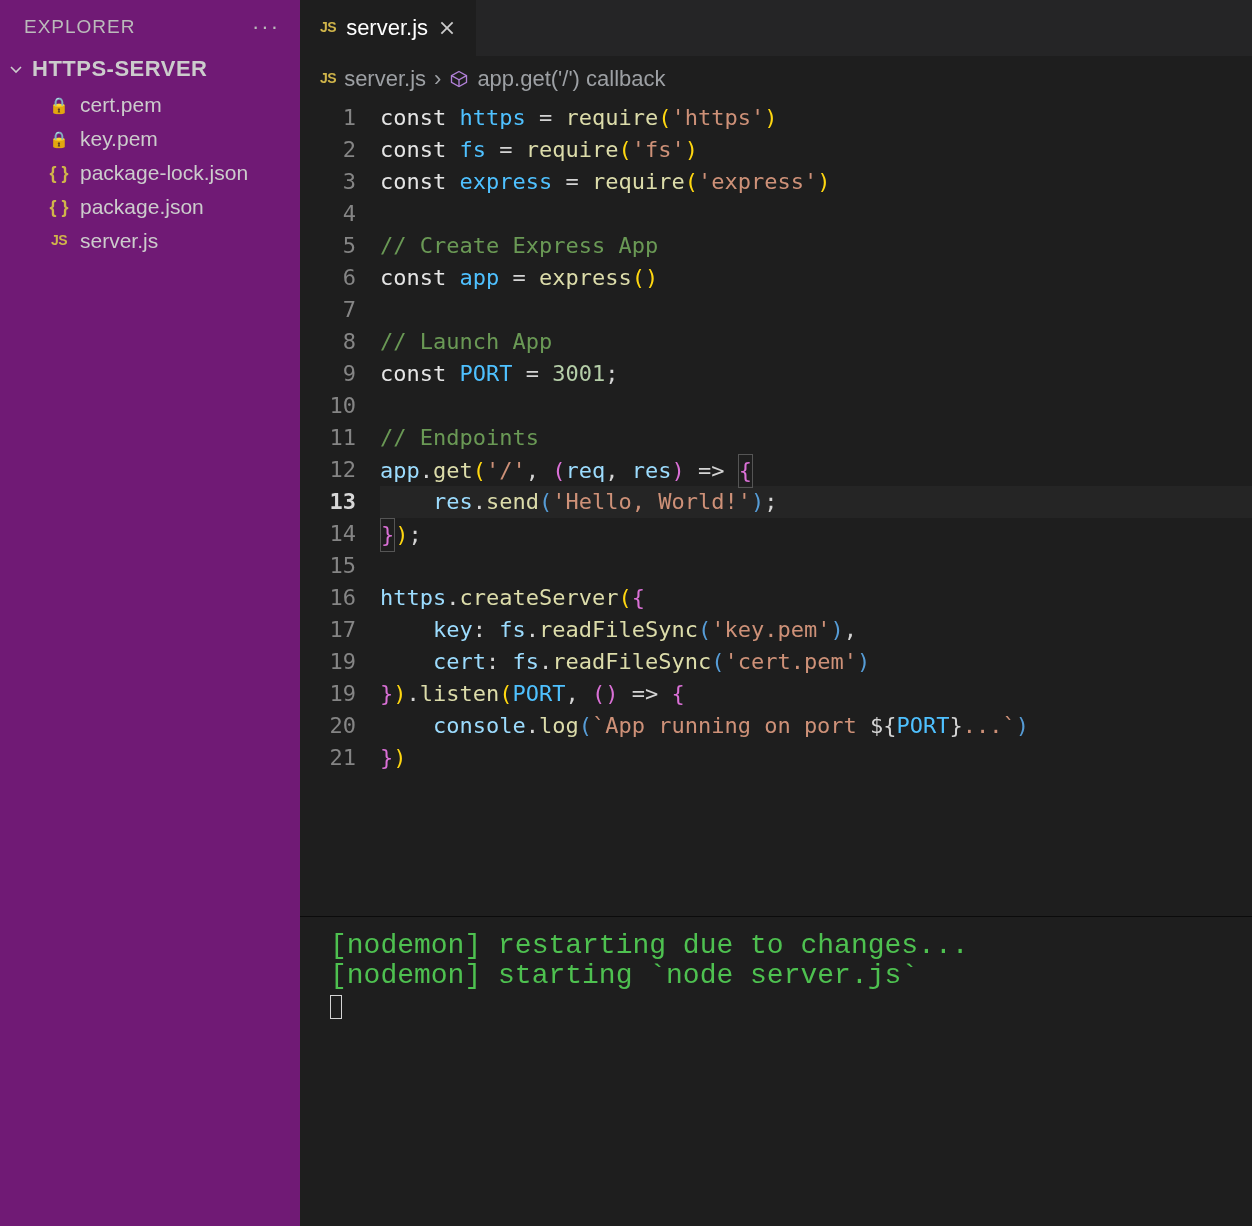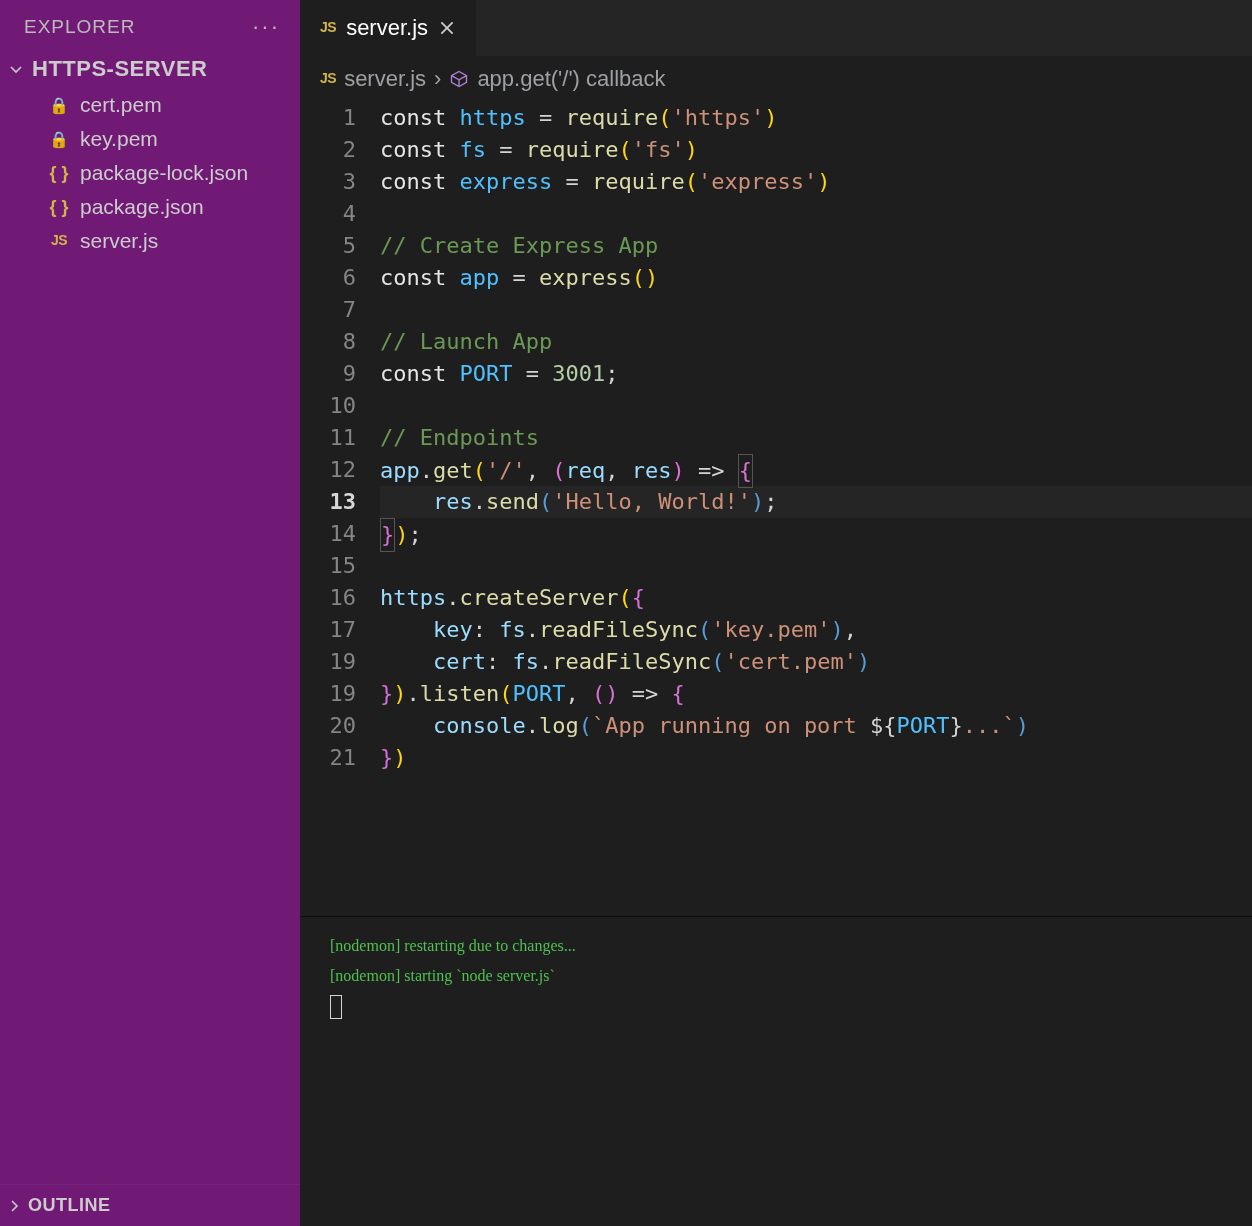--- a/index.html
+++ b/index.html
@@ -173,22 +173,22 @@
     gap: 34px;
     padding: 18px 30px 8px;
     font-size: 20px;
     letter-spacing: 1px;
     color: #9a9a9a;
   }
   .ptab { cursor: pointer; padding-bottom: 6px; }
   .ptab.active { color: #ffffff; border-bottom: 1px solid #ffffff; }
   .term {
     flex: 1;
-    font-family: Liberation Serif, serif;
-    font-size: 16px;
+    font-family: Liberation Mono, monospace;
+    font-size: 28px;
     line-height: 30px;
     padding: 14px 30px;
     color: #d4d4d4;
     white-space: pre;
   }
   .tgreen { color: #4ec150; }
   .cursor {
     display: inline-block;
     width: 12px; height: 24px;
     border: 1.5px solid #d4d4d4;
@@ -230,26 +230,20 @@
         <span class="ficon ic-braces">{ }</span>
         <span>package.json</span>
       </div>
       <div class="file-item">
         <span class="ficon ic-js">JS</span>
         <span>server.js</span>
       </div>
     </div>
 
     <div class="bottom-panels">
-      <div class="panel-header">
-        <svg class="chev right" viewBox="0 0 16 16">
-            <polyline points="6,3 11,8 6,13"></polyline>
-          </svg>
-        <span>OUTLINE</span>
-      </div>
     </div>
   </aside>
 
   <section class="main">
 
     <div class="tabbar">
       <div class="tab">
         <span class="ic-js">JS</span>
         <span>server.js</span>
         <svg class="close" viewBox="0 0 16 16">

